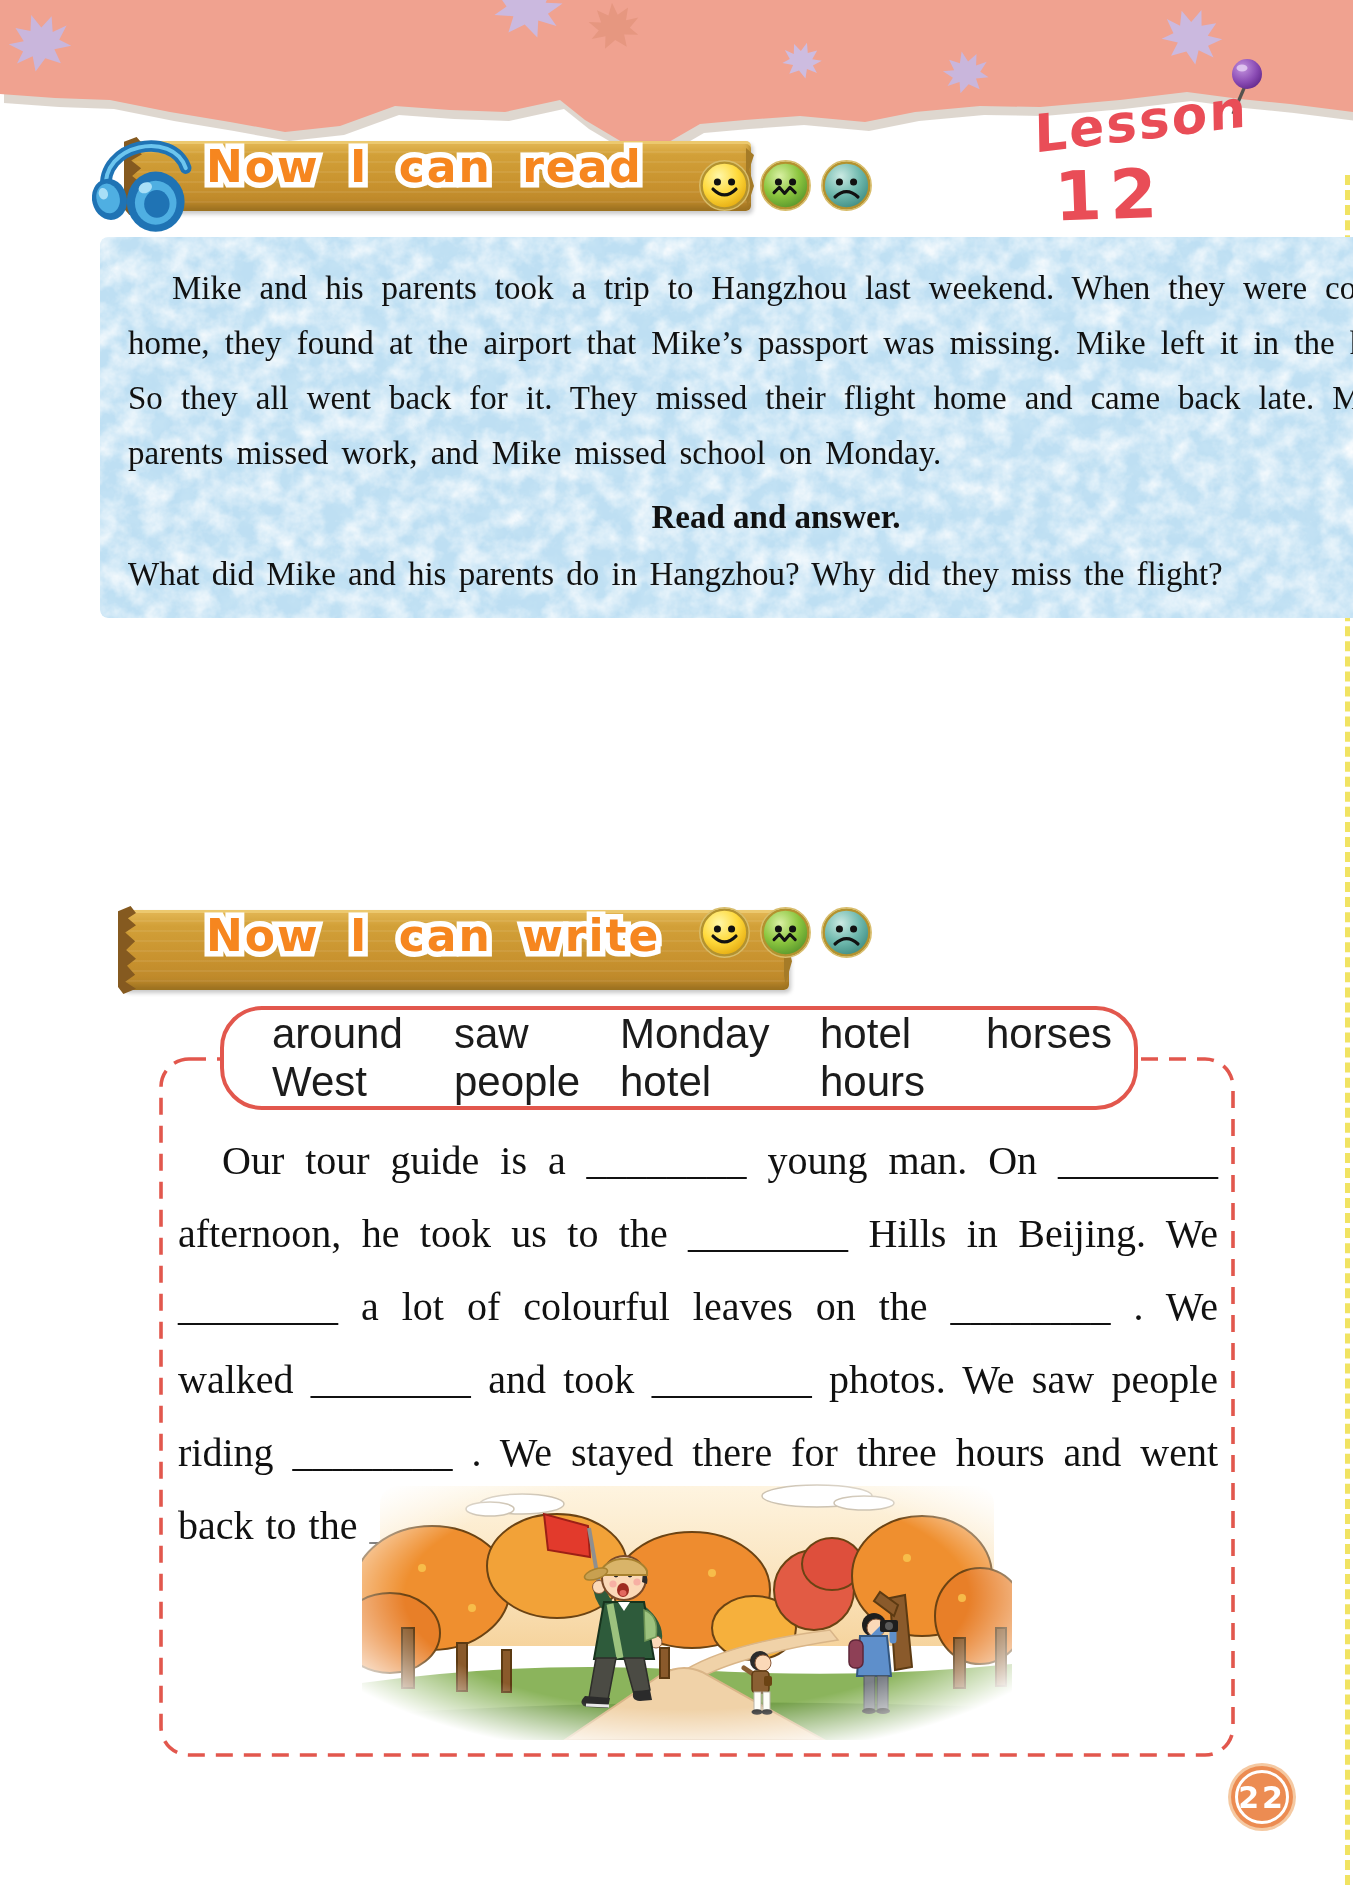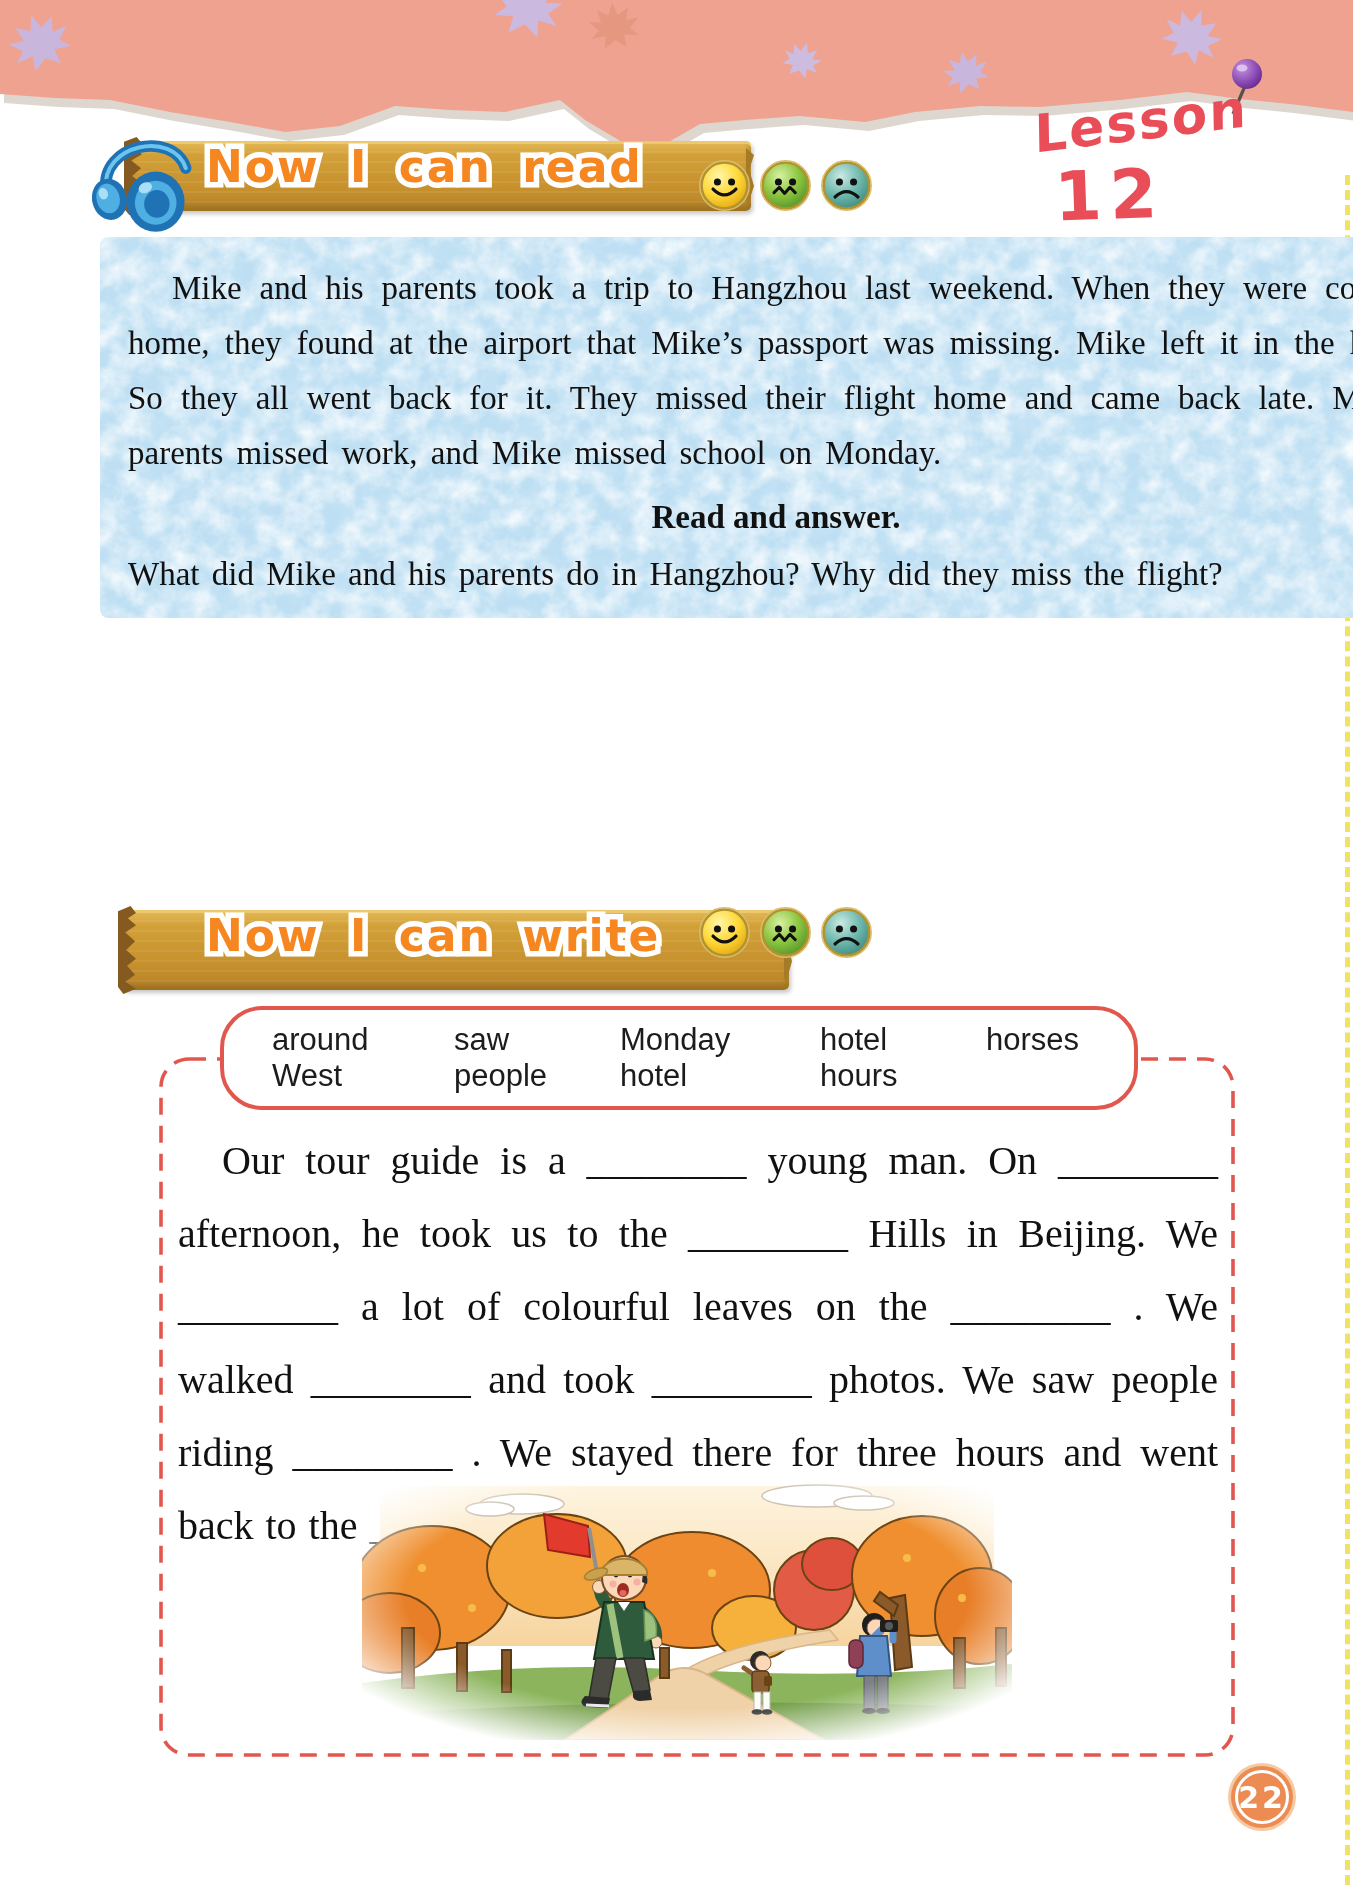--- a/index.html
+++ b/index.html
@@ -48,21 +48,21 @@
   .passage-para{margin:0;font-size:33px;line-height:55px;text-align:justify;text-indent:44px;word-spacing:5px;}
   .task-heading{margin:10px 0 0 0;font-size:33px;line-height:52px;font-weight:bold;text-align:center;}
   .question{margin:4px 0 0 0;font-size:33px;line-height:55px;text-align:justify;word-spacing:4px;}
 
   
   .write-dashed{position:absolute;left:158px;top:1056px;z-index:1;}
   .word-box{position:absolute;left:220px;top:1006px;width:918px;height:104px;box-sizing:border-box;z-index:3;
         background:#fff;border:4px solid #E2574D;border-radius:42px;
         display:grid;grid-template-columns:182px 166px 200px 166px auto;row-gap:0;
         align-content:center;padding:4px 30px 4px 48px;
-        font-family:"Liberation Sans",sans-serif;font-size:31px;color:#1c1c1c;}
+        font-family:"Liberation Sans",sans-serif;font-size:42px;color:#1c1c1c;}
   .fill-para{position:absolute;left:178px;top:1124px;width:1040px;z-index:2;margin:0;
         font-size:40px;line-height:73px;text-align:justify;text-indent:44px;word-spacing:2px;}
 
   .illustration{position:absolute;left:362px;top:1478px;z-index:2;}
 
   
   .page-badge{position:absolute;left:1231px;top:1766px;width:62px;height:62px;border-radius:50%;
         background:#EC8C52;box-shadow:0 0 0 3px #F5C9A2;display:flex;align-items:center;justify-content:center;z-index:4;}
   .page-badge::before{content:"";position:absolute;inset:4px;border:3px solid #fff;border-radius:50%;}
   .page-badge span{color:#fff;font-family:"DejaVu Sans",sans-serif;font-weight:bold;font-size:30px;letter-spacing:3px;}

